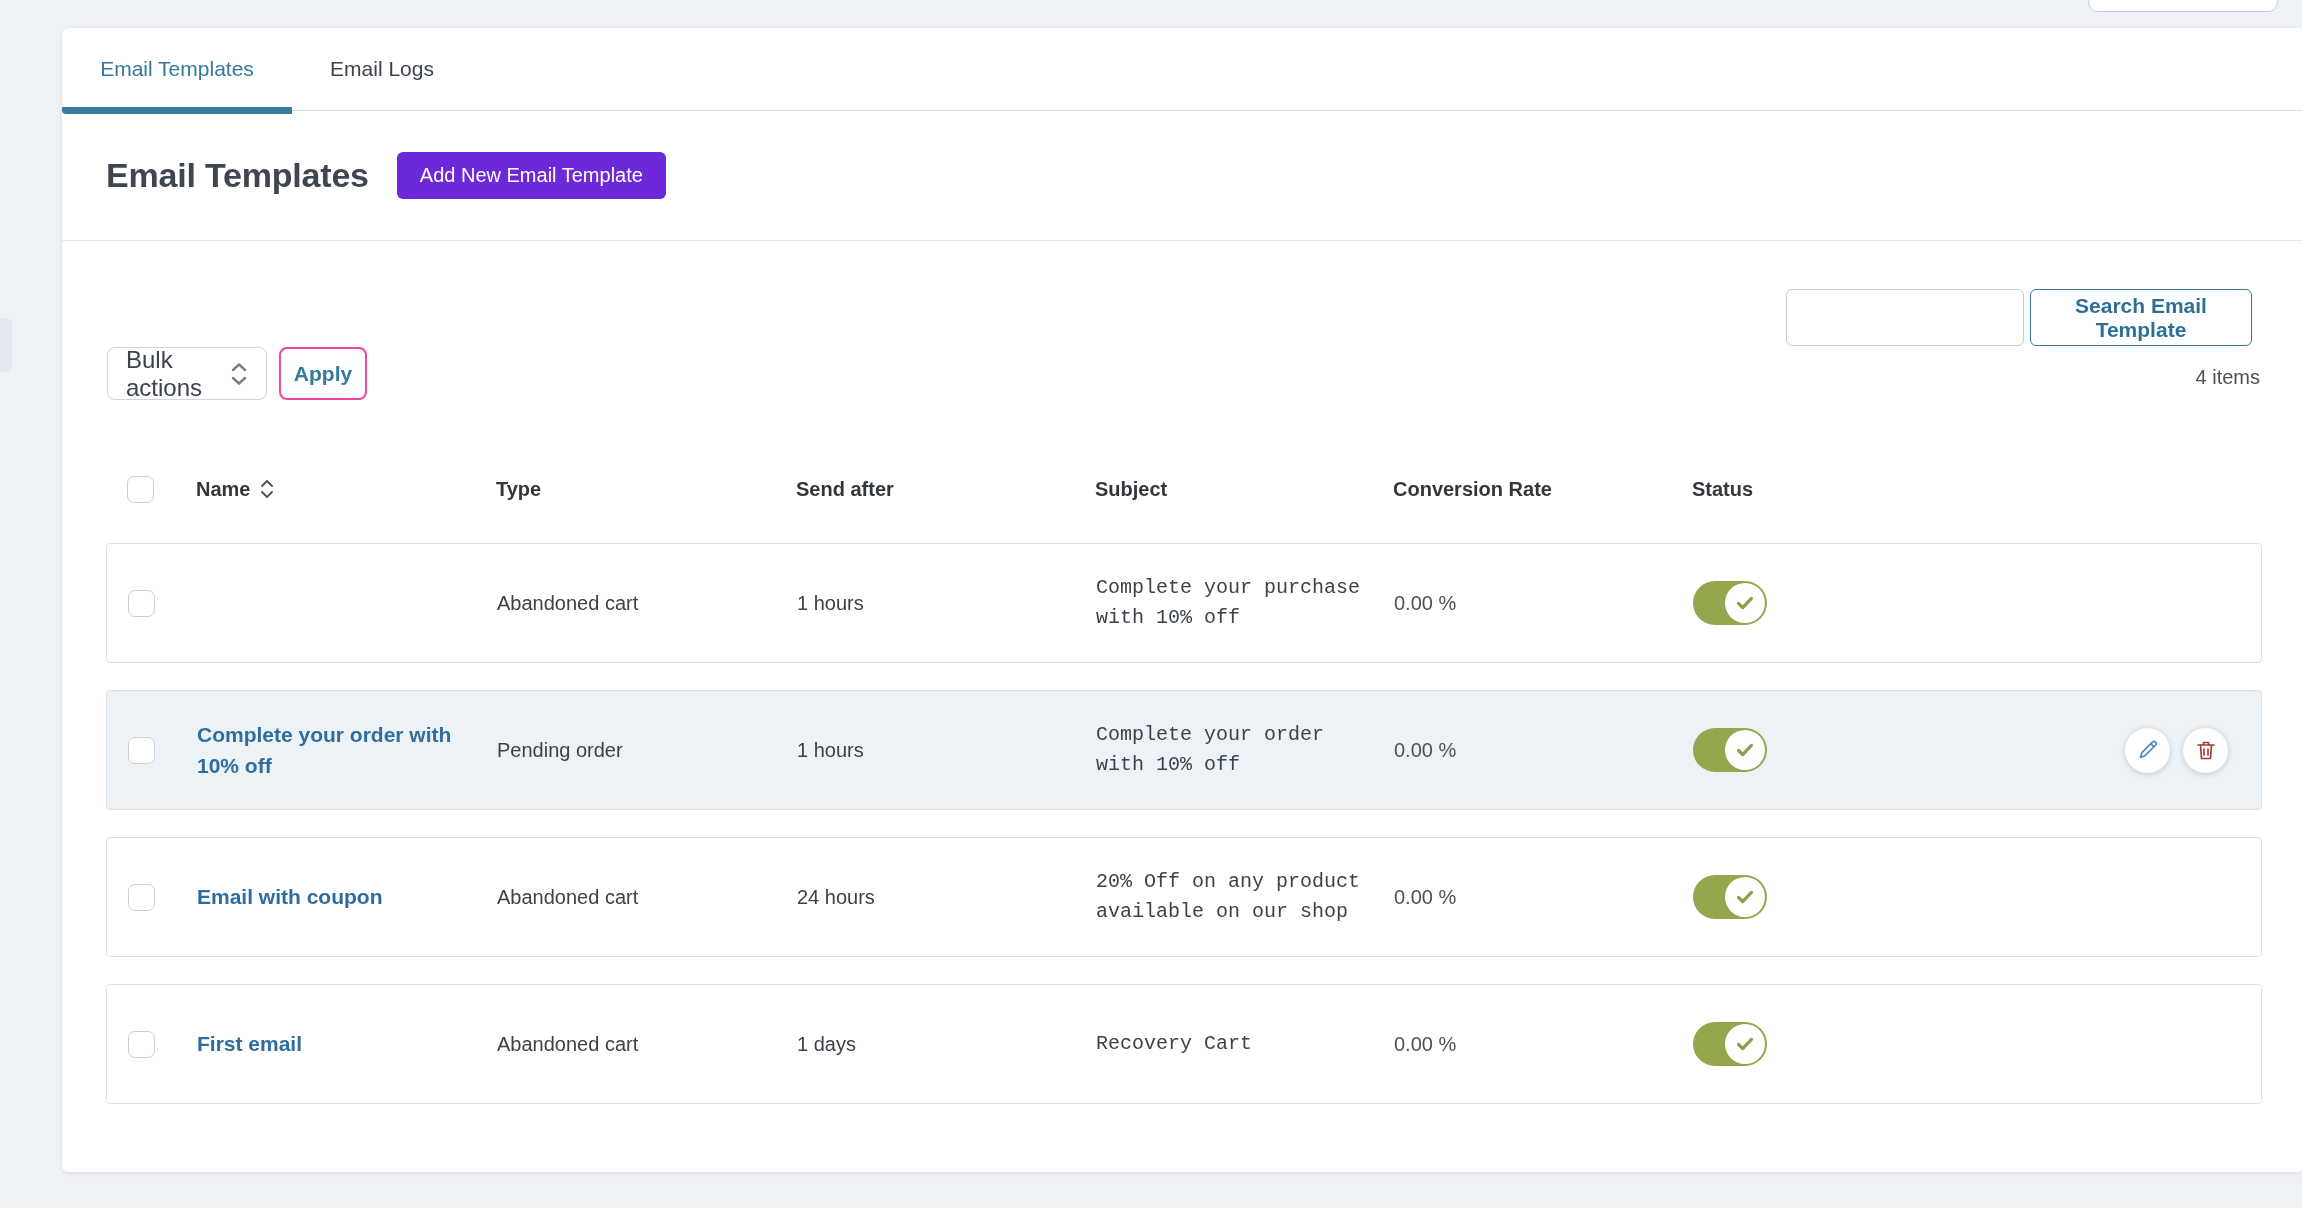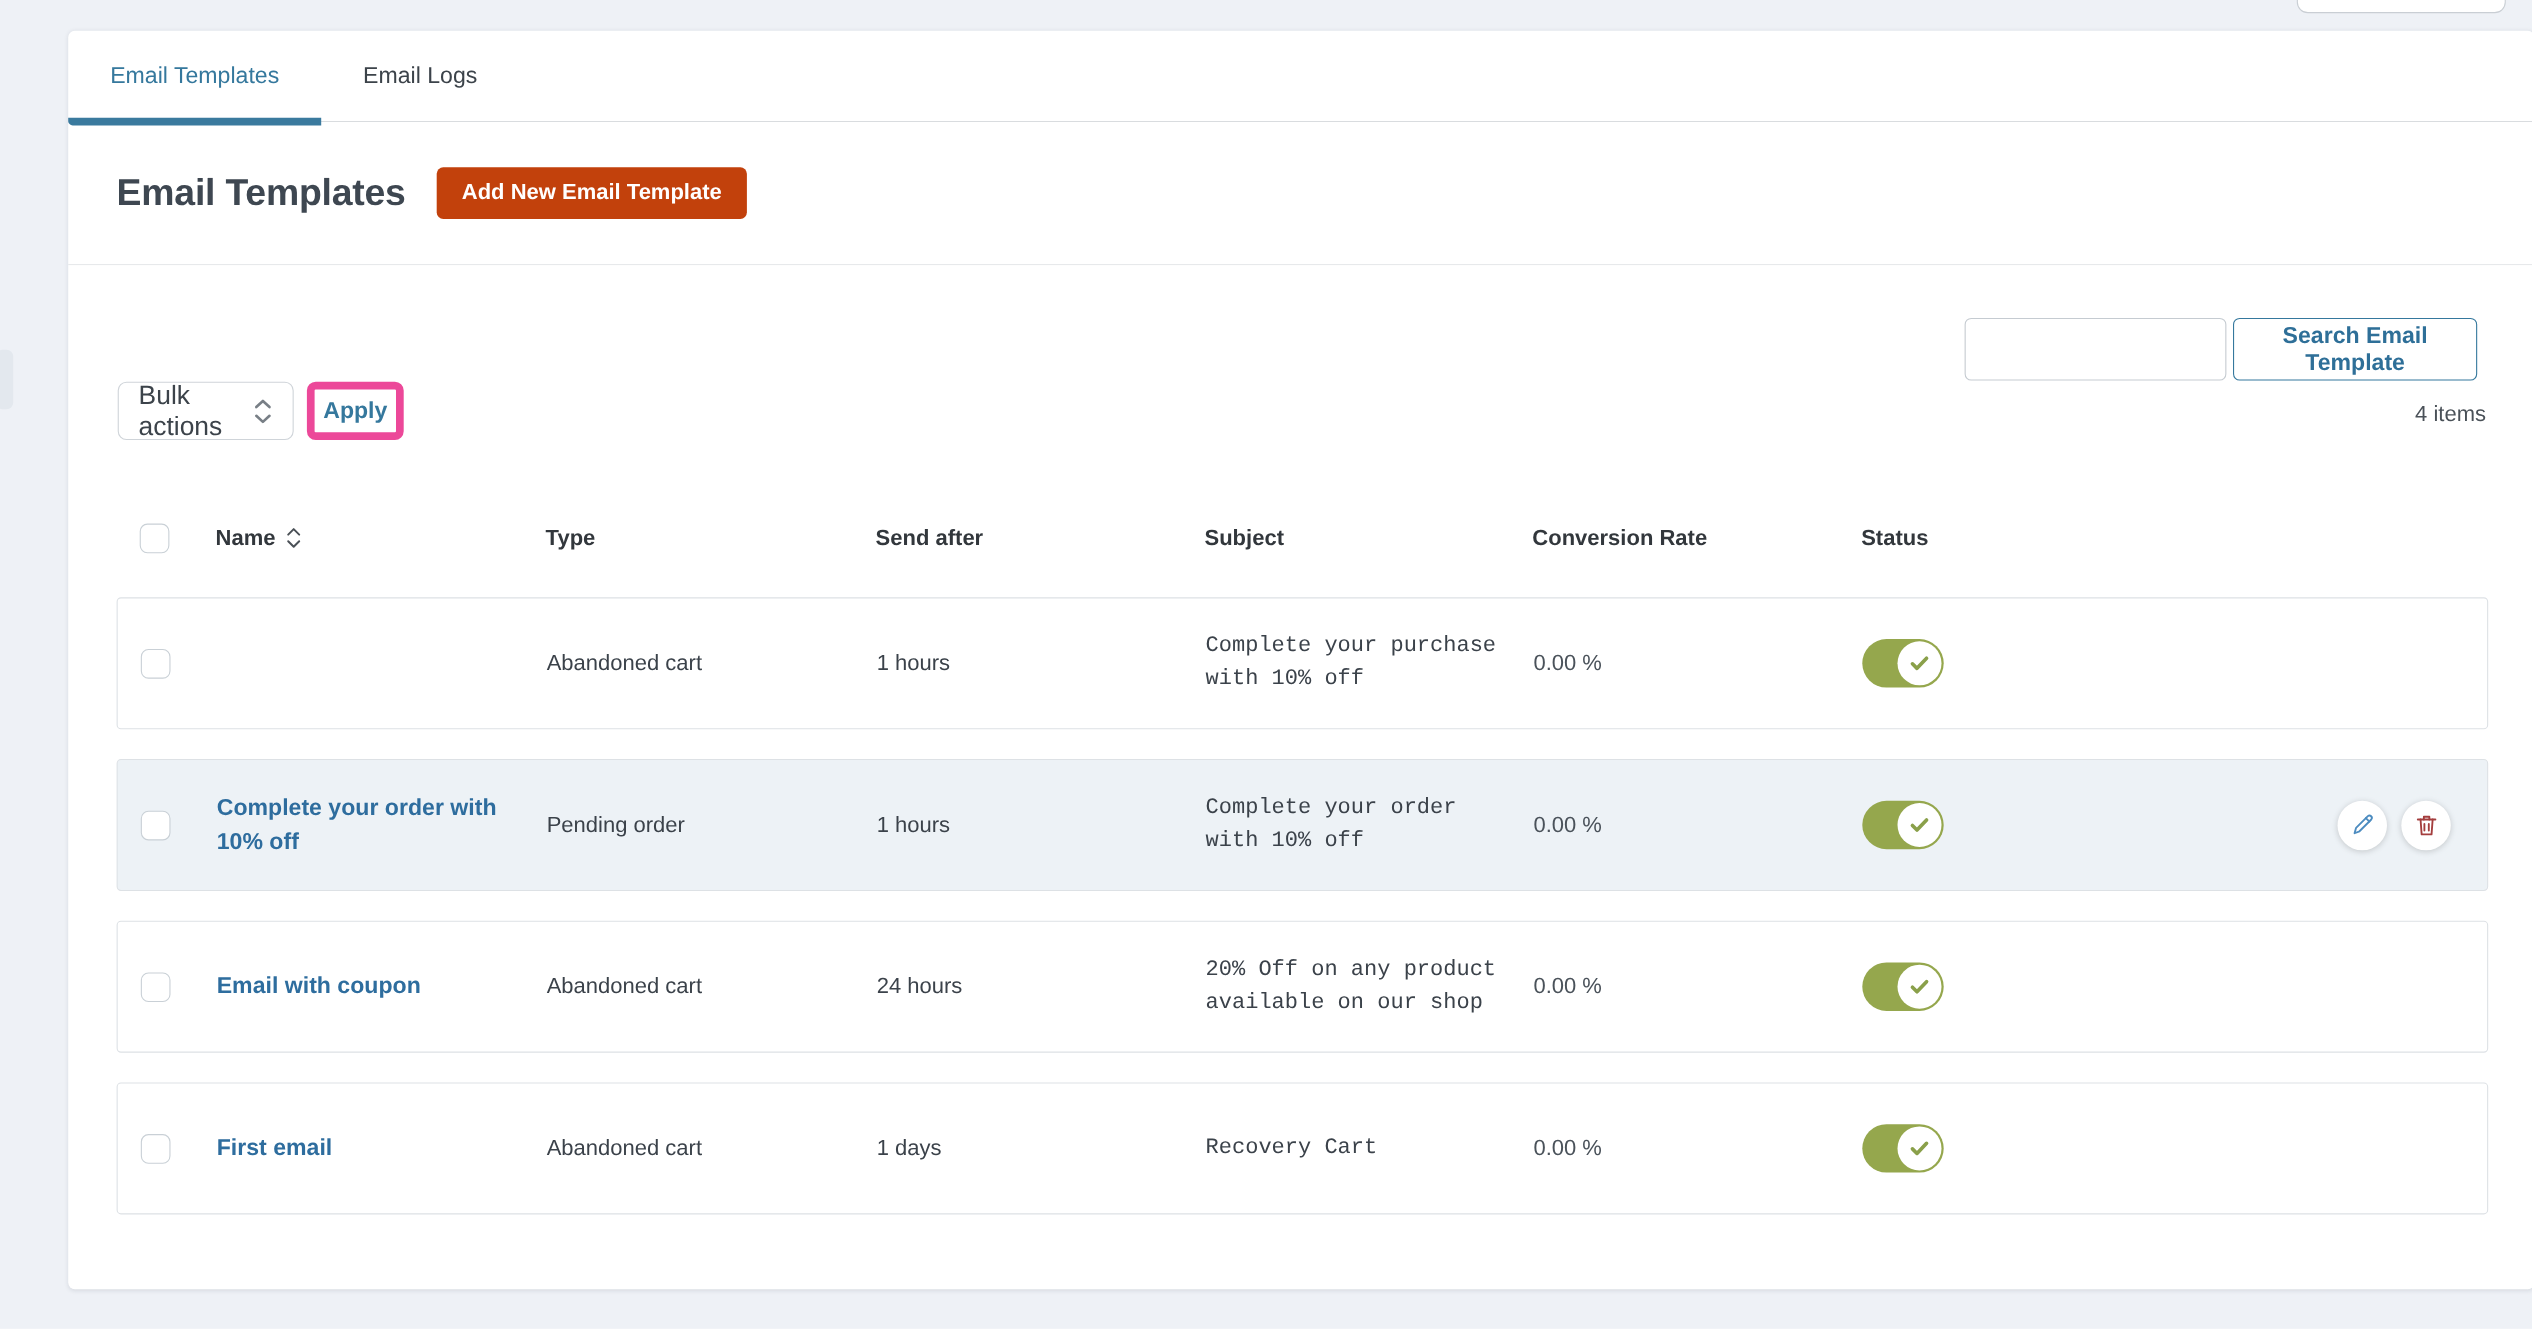--- a/index.html
+++ b/index.html
@@ -38,21 +38,21 @@
   .tab-2 { width:180px;text-align:right; }
   .tab.active { color:#35789d; }
   .tab.active::after { content:""; position:absolute; left:0; right:0; bottom:-4px;
     height:7px; background:#3a7a9e; border-radius:0 0 0 4px; }
   .tab.inactive { color:#3c434a; }
 
   
   .title-row { position:absolute; left:44px; top:83px; height:129px;
     display:flex; align-items:center; gap:28px; }
   .page-title { font-size:34px; font-weight:700; color:#3e4751; letter-spacing:-0.2px; }
-  .add-btn { background:#c2410c; color:#fff; font-size:20px; font-weight:700;
+  .add-btn { background:#6d28d9; color:#fff; font-size:20px; font-weight:400;
     border:none; border-radius:6px; padding:12px 23px; cursor:pointer;
     font-family:"Liberation Sans", sans-serif; }
 
   .divider { position:absolute; left:0; right:0; top:212px; border-top:1px solid #e7e9eb; }
 
   
   .search-input { position:absolute; left:1724px; top:261px; width:238px; height:57px;
     border:1px solid #c5cbd1; border-radius:6px; font-size:21px; padding:0 14px;
     color:#3c434a; outline:none; font-family:"Liberation Sans", sans-serif; }
   .search-btn { position:absolute; left:1968px; top:261px; width:222px; height:57px;
@@ -60,21 +60,21 @@
     color:#2e6f98; font-size:21px; font-weight:600; cursor:pointer;
     font-family:"Liberation Sans", sans-serif; }
   .items-count { position:absolute; left:1968px; top:338px; width:230px;
     text-align:right; font-size:20px; color:#4a5158; }
 
   .bulk-select { position:absolute; left:45px; top:319px; width:160px; height:53px;
     border:1px solid #cfd4d9; border-radius:8px; background:#fff;
     display:flex; align-items:center; justify-content:space-between;
     padding:0 16px 0 18px; font-size:24px; color:#3c434a; cursor:pointer; }
   .apply-btn { position:absolute; left:217px; top:319px; width:88px; height:53px;
-    background:#fff; border:7px solid #ec4899; border-radius:8px;
+    background:#fff; border:2px solid #ec4899; border-radius:8px;
     color:#35789d; font-size:21px; font-weight:600; cursor:pointer;
     font-family:"Liberation Sans", sans-serif; }
 
   
   .thead { position:absolute; left:44px; top:441px; width:2156px; height:40px; }
   .thead .cell { position:absolute; top:0; height:40px; display:flex; align-items:center;
     font-size:20px; font-weight:700; color:#32373c; gap:9px; }
   .checkbox { width:27px; height:27px; border:1.5px solid #c9d0d6; border-radius:7px;
     background:#fff; cursor:pointer; flex:0 0 auto; }
   .pos-cb { left:21px; } .pos-name { left:90px; } .pos-type { left:390px; }

